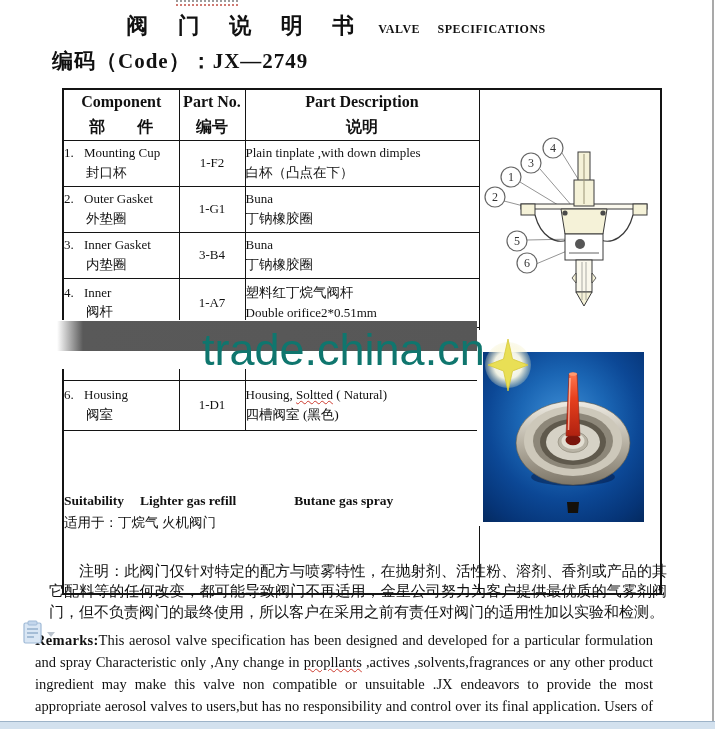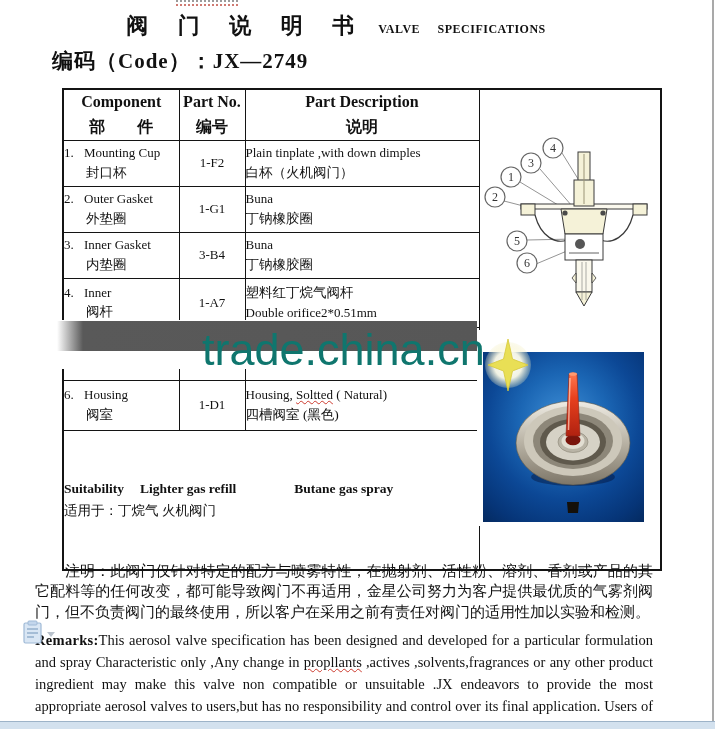--- a/index.html
+++ b/index.html
@@ -45,21 +45,21 @@
   .photo-svg{position:absolute;left:477px;top:330px;z-index:4;}
   
   .wm-patch{position:absolute;left:58px;top:320px;width:417px;height:49px;background:#ffffff;z-index:10;}
   .wm-band{position:absolute;left:57px;top:321px;width:420px;height:30px;z-index:11;
     background:linear-gradient(to right, rgba(90,90,90,0) 0px, #595959 26px, #575757 100%);}
   .wm-text{position:absolute;left:202px;top:327px;z-index:12;
     font-family:"Liberation Sans","DejaVu Sans",sans-serif;
     font-size:45px;line-height:1;color:#0f766e;letter-spacing:0px;white-space:nowrap;}
   .star-svg{position:absolute;left:482px;top:332px;z-index:13;}
   
-  .note-zh{position:absolute;left:35px;top:561px;width:618px;z-index:2;
+  .note-zh{position:absolute;left:49px;top:561px;width:618px;z-index:2;
     font-size:15px;line-height:1.36;text-align:justify;text-indent:2em;}
   .remarks{position:absolute;left:35px;top:629px;width:618px;z-index:2;
     font-size:14.5px;line-height:1.52;text-align:justify;}
   .remarks b{letter-spacing:0.3px;}
   
   .paste-icon{position:absolute;left:18px;top:620px;z-index:5;cursor:pointer;}
   .right-edge{position:absolute;left:712px;top:0;width:2px;height:729px;background:#a9a9a9;z-index:6;}
   .bottom-bar{position:absolute;left:0;top:721px;width:715px;height:8px;background:#d3e1ee;border-top:1px solid #9db3c8;z-index:6;}
 </style>
 </head>
@@ -100,21 +100,21 @@
     <td class="imgcell" rowspan="8"></td>
   </tr>
   <tr style="height:46px">
     <td class="comp">
       <div><span class="num">1.</span><span>Mounting Cup</span></div>
       <div class="zh">封口杯</div>
     </td>
     <td class="pno">1-F2</td>
     <td class="desc">
       <div>Plain tinplate ,with down dimples</div>
-      <div class="zh">白杯（火机阀门）</div>
+      <div class="zh">白杯（凸点在下）</div>
     </td>
   </tr>
   <tr style="height:46px">
     <td class="comp">
       <div><span class="num">2.</span><span>Outer Gasket</span></div>
       <div class="zh">外垫圈</div>
     </td>
     <td class="pno">1-G1</td>
     <td class="desc">
       <div>Buna</div>
@@ -152,21 +152,21 @@
     <td class="comp">
       <div><span class="num">6.</span><span>Housing</span></div>
       <div class="zh">阀室</div>
     </td>
     <td class="pno">1-D1</td>
     <td class="desc">
       <div><span>Housing, </span><span class="misspell">Soltted</span><span> ( Natural)</span></div>
       <div class="zh">四槽阀室 (黑色)</div>
     </td>
   </tr>
-  <tr style="height:140px">
+  <tr style="height:164px">
     <td class="suit" colspan="3">
       <div class="suit-l1">
         <span>Suitability</span><span class="suit-opt1">Lighter gas refill</span><span class="suit-opt2">Butane gas spray</span>
       </div>
       <div class="suit-l2">适用于：丁烷气 火机阀门</div>
     </td>
   </tr>
 </tbody>
   </table>
 

